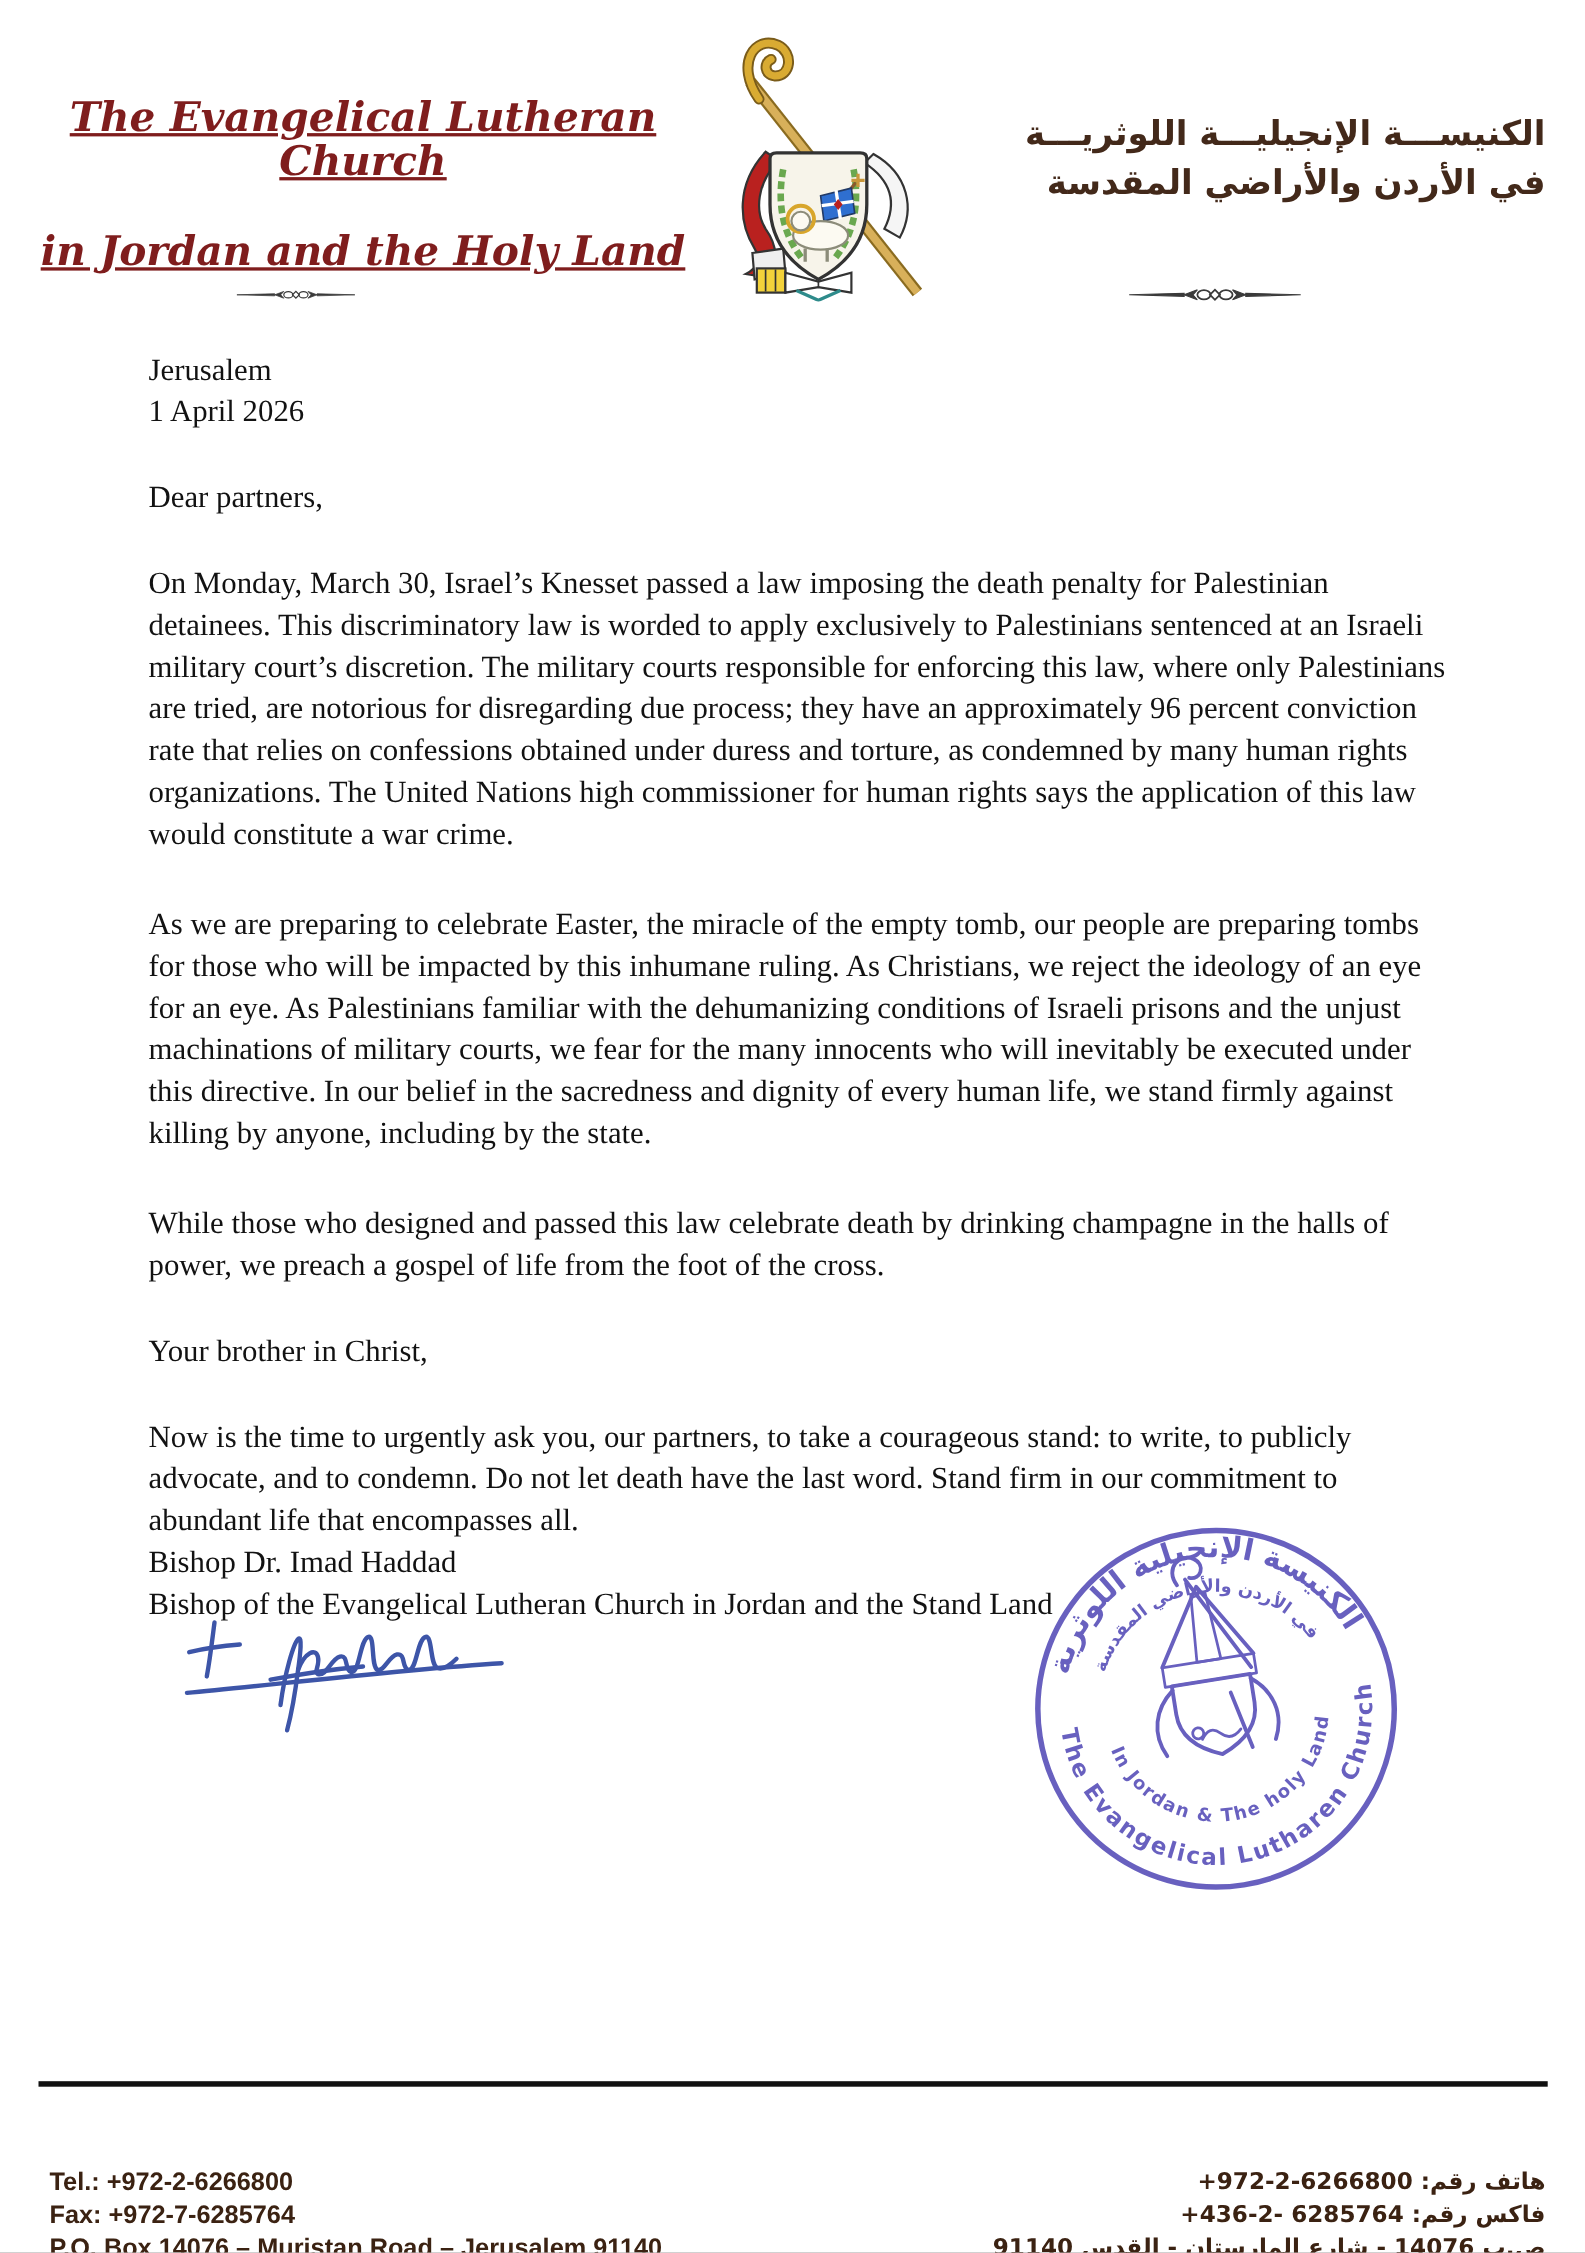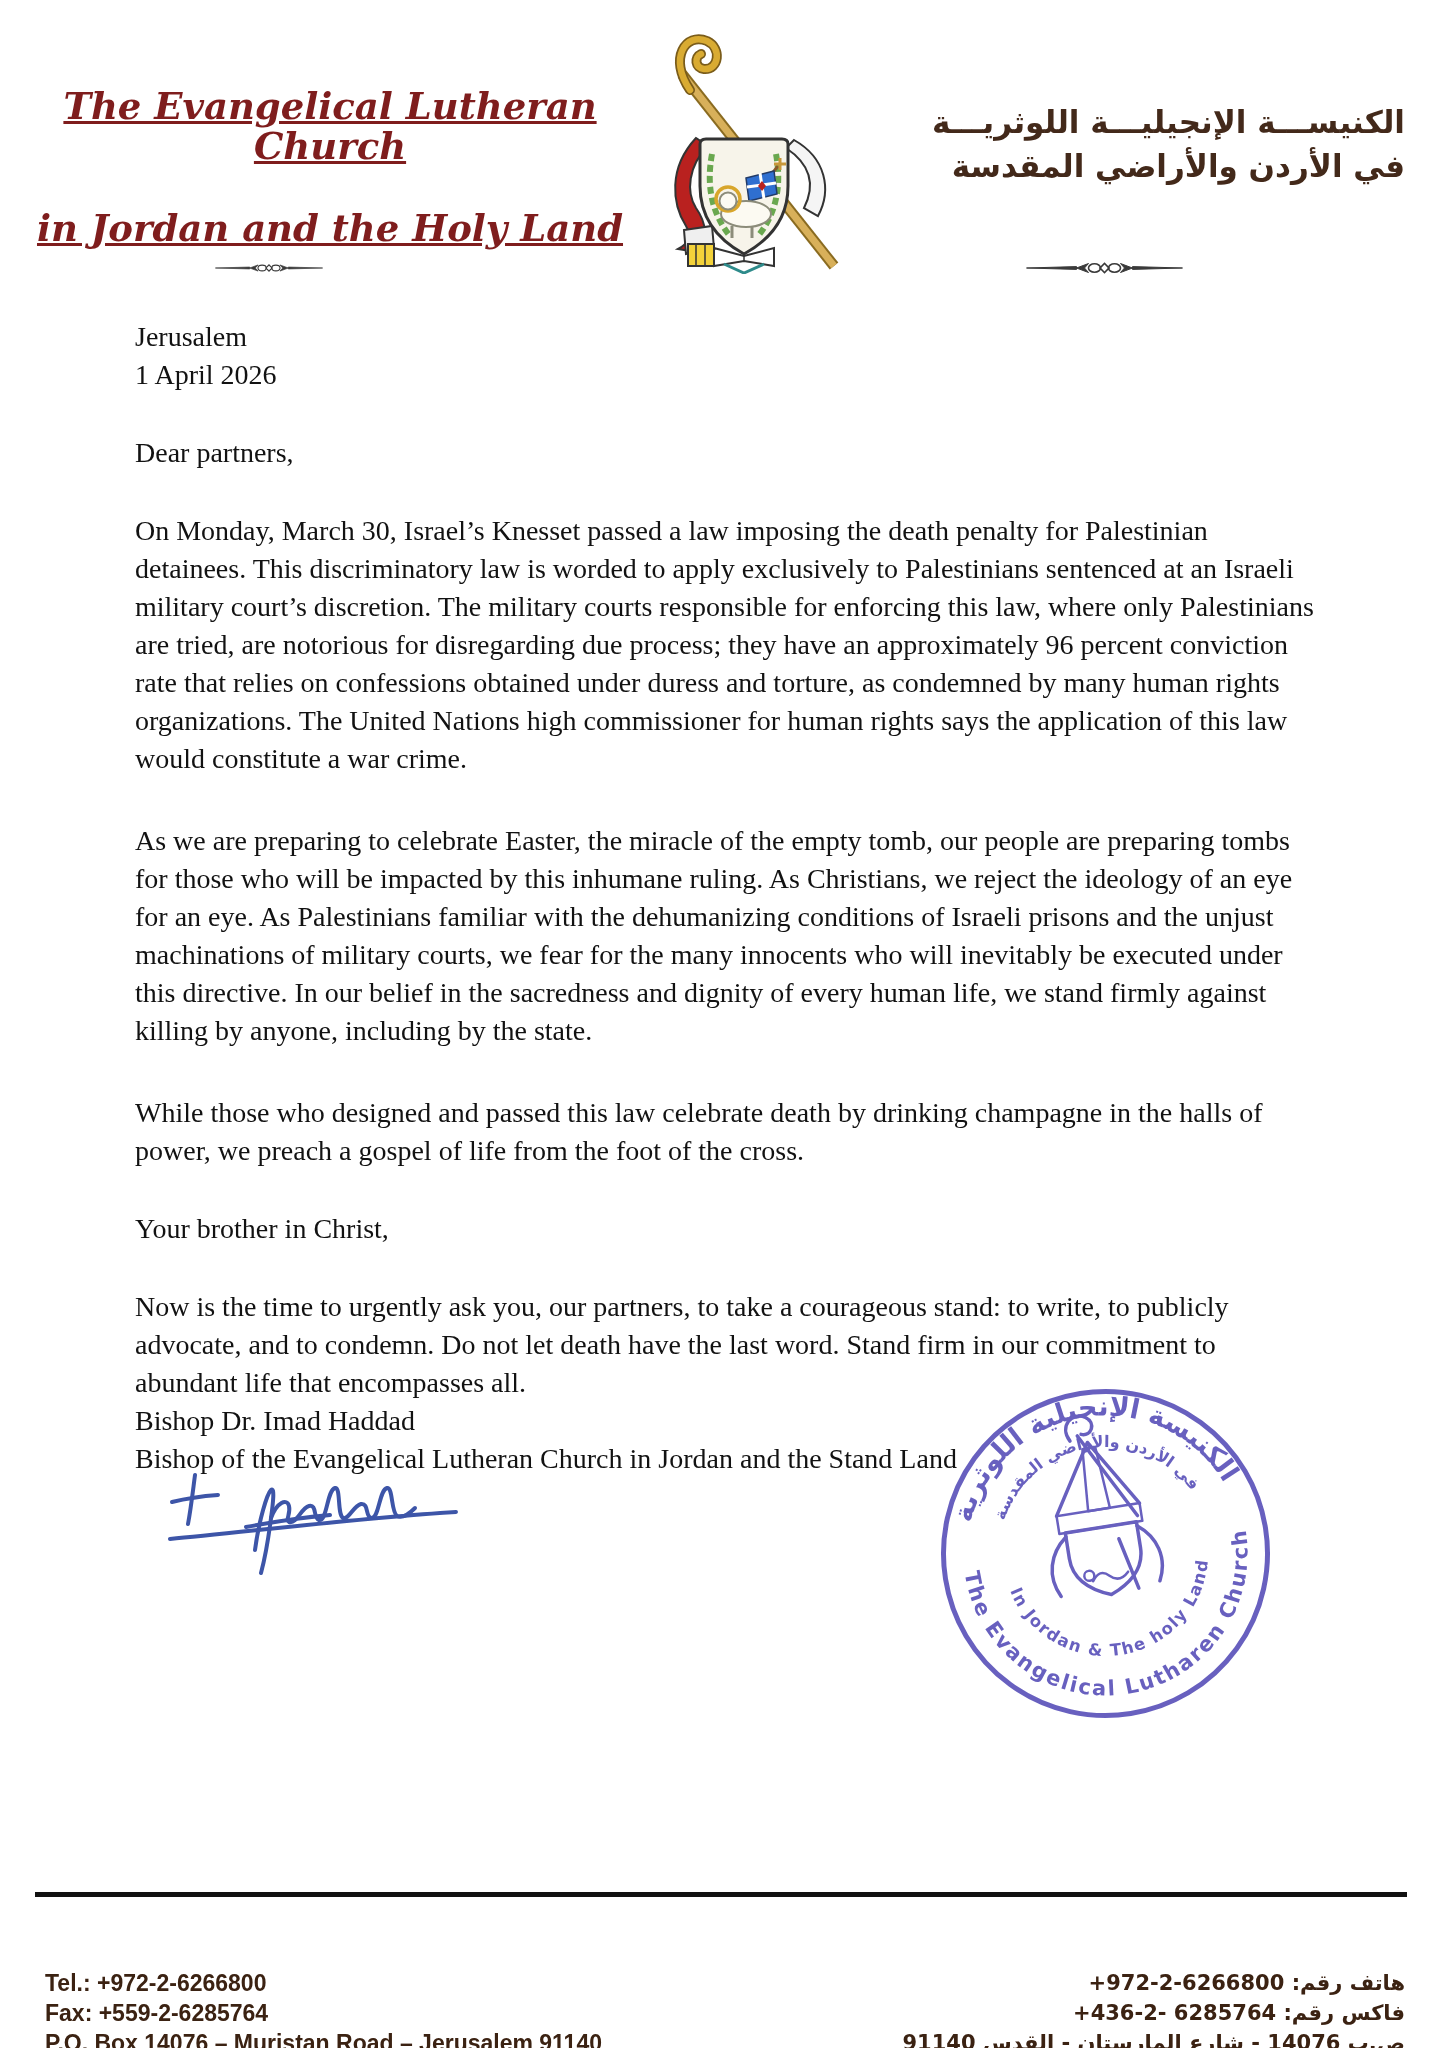--- a/index.html
+++ b/index.html
@@ -172,21 +172,21 @@
       <path d="M156 198 q8 -12 17 -3 q9 9 19 -1" stroke-width="2.5"></path>
       <circle cx="153" cy="192" r="5" stroke-width="2.5"></circle>
       <line x1="188" y1="160" x2="200" y2="212"></line>
     </g>
   </svg>
 
   <div class="footer-rule"></div>
 
   <div class="footer fl">
     <div>Tel.:  +972-2-6266800</div>
-    <div>Fax:  +559-2-6285764</div>
+    <div>Fax:  +972-7-6285764</div>
     <div>P.O. Box 14076 – Muristan Road – Jerusalem  91140</div>
     <div class="it">E-Mail: administration@elcjhl.org</div>
   </div>
 
   <div class="footer fr">
     <div>
       <span>هاتف رقم:</span>
       <span class="num">+972-2-6266800</span>
     </div>
     <div>

